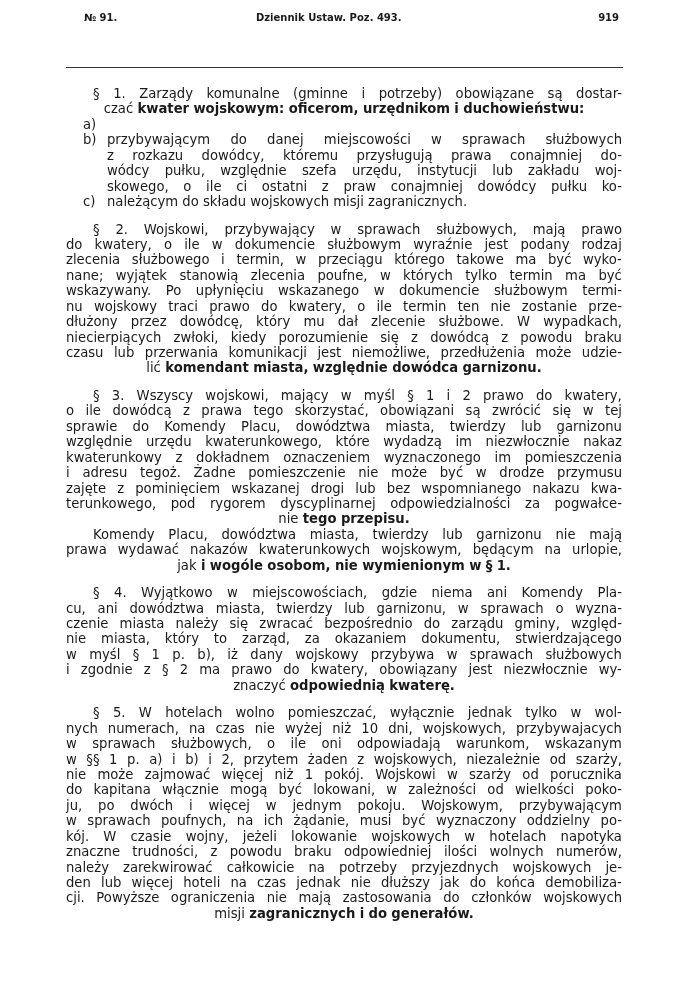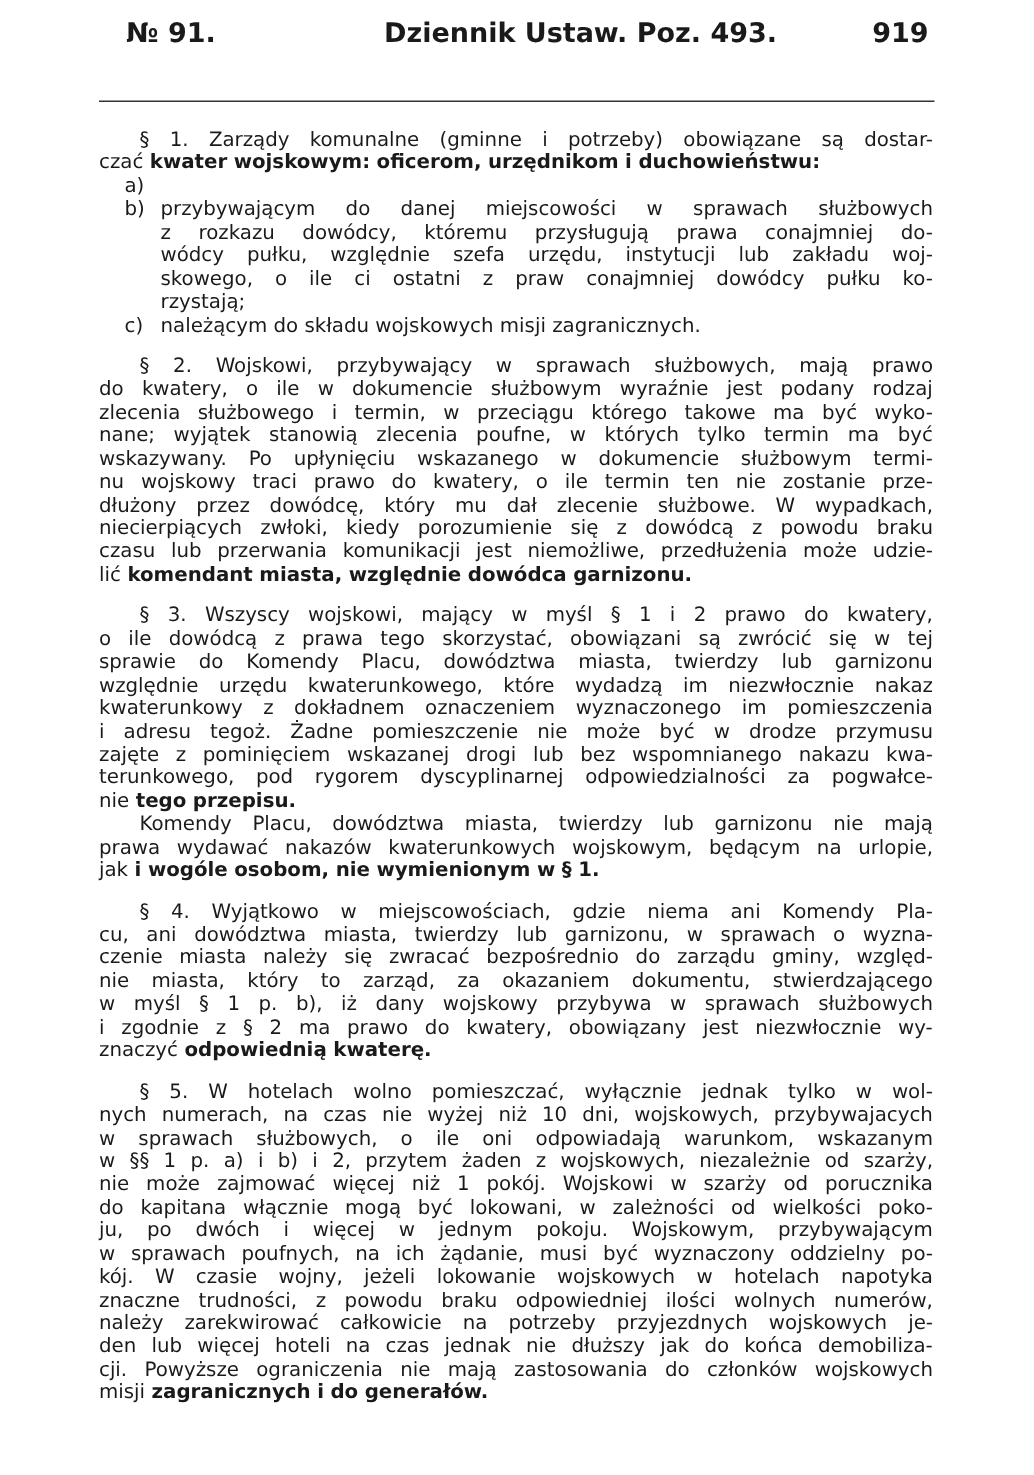--- a/index.html
+++ b/index.html
@@ -1,28 +1,28 @@
 <!DOCTYPE html>
 <html><head>
 <meta charset="utf-8">
 <style>
   html, body { margin: 0; padding: 0; background: #ffffff; }
   body { width: 689px; height: 983px; position: relative; overflow: hidden;
          font-family: "DejaVu Sans", sans-serif; color: #1a1a1a; }
   .header { position: absolute; top: 12px; left: 84px; width: 539px; height: 22px;
-            font-size: 18px; font-weight: bold; }
+            font-size: 10px; font-weight: bold; }
   .header .num { position: absolute; left: 0; top: 0; }
   .header .title { position: absolute; left: 172px; top: 0; text-align: right; }
   .header .page { position: absolute; right: 4px; top: 0; }
   .rule { position: absolute; top: 67px; left: 66px; width: 557px; height: 0;
           border-top: 1px solid #333; }
   .body { position: absolute; top: 86px; left: 66px; width: 556px;
           font-size: 13.2px; line-height: 15.45px; letter-spacing: 0px; }
   .line { white-space: nowrap; display: flex; justify-content: space-between; height: 15.45px; }
-  .line.last { justify-content: flex-start; }
+  .line.last { justify-content: center; }
   .line.last span + span { margin-left: 0.33em; font-weight: bold; }
   .line span { display: inline-block; }
   .indent { padding-left: 27px; }
   .gap { height: 12px; }
   .item { position: relative; padding-left: 41px; }
   .item .lbl { position: absolute; left: 17px; }
   .item-cont { padding-left: 41px; }
 </style>
 </head>
 <body>
@@ -98,23 +98,20 @@
         <span>ile</span>
         <span>ci</span>
         <span>ostatni</span>
         <span>z</span>
         <span>praw</span>
         <span>conajmniej</span>
         <span>dowódcy</span>
         <span>pułku</span>
         <span>ko-</span>
       </div>
-    <div class="line item-cont last">
-        <span>rzystają;</span>
-      </div>
     <div class="line item">
       <span class="lbl">c)</span>
       <span>należącym do składu wojskowych misji zagranicznych.</span>
     </div>
   </div>
   <div class="gap"></div>
 
   <div>
       <div class="line indent">
         <span>§</span>

